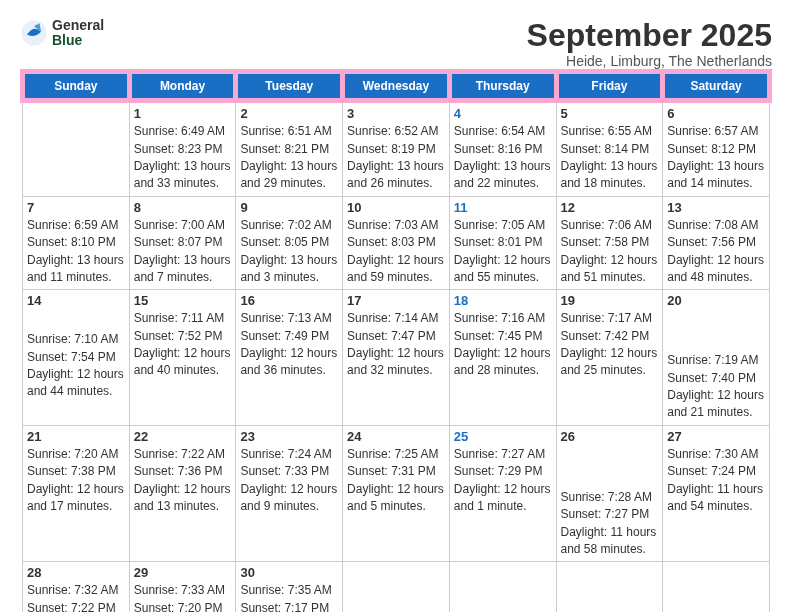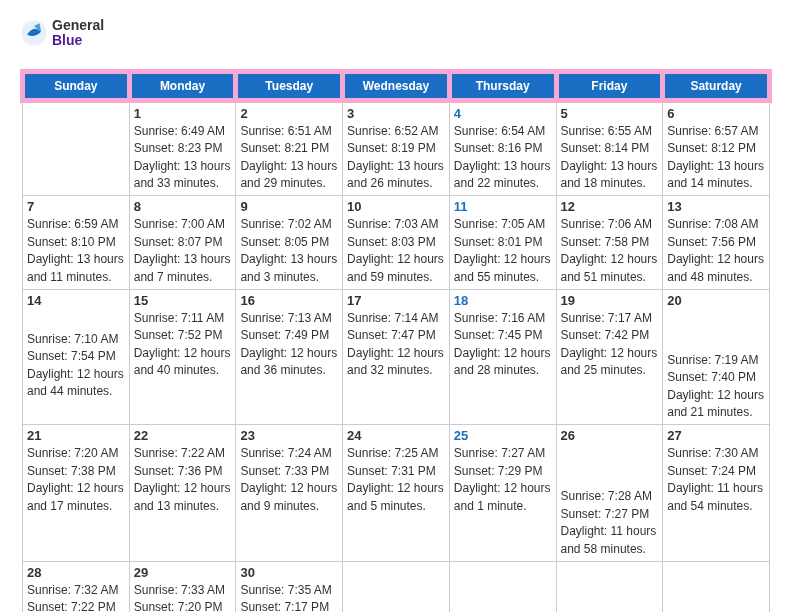--- a/index.html
+++ b/index.html
@@ -14,41 +14,41 @@
       width: 792px;
       height: 612px;
       padding: 18px 20px 10px 20px;
       display: flex;
       flex-direction: column;
     }
     .header {
       display: flex;
       align-items: flex-start;
       justify-content: space-between;
-      margin-bottom: 20px;
+      margin-bottom: 0;
     }
     .logo {
       display: flex;
       align-items: center;
       gap: 4px;
     }
     .logo-text {
       display: flex;
       flex-direction: column;
       line-height: 1.1;
     }
     .logo-general {
       font-size: 14px;
       font-weight: bold;
       color: #333;
     }
     .logo-blue {
       font-size: 14px;
       font-weight: bold;
-      color: #4c1d95;
+      color: #14532d;
     }
     .logo-icon {
       width: 28px;
       height: 28px;
     }
     .title-block {
       text-align: right;
     }
     .month-title {
       font-size: 32px;
@@ -112,20 +112,24 @@
       <svg class="logo-icon" viewBox="0 0 40 40" xmlns="http://www.w3.org/2000/svg">
         <ellipse cx="20" cy="20" rx="18" ry="18" fill="#e8f0fb"></ellipse>
         <path d="M10 22 Q20 8 30 18 Q22 28 10 22Z" fill="#1a6fc4"></path>
         <path d="M20 10 L28 6 L30 18 Q24 14 20 10Z" fill="#4a9fd4"></path>
       </svg>
       <div class="logo-text">
         <span class="logo-general">General</span>
         <span class="logo-blue">Blue</span>
       </div>
     </div>
+    <div class="title-block">
+      <div class="month-title">September 2025</div>
+      <div class="location">Heide, Limburg, The Netherlands</div>
+    </div>
   </div>
 
   <table class="calendar">
     <thead>
       <tr>
         <th>Sunday</th>
         <th>Monday</th>
         <th>Tuesday</th>
         <th>Wednesday</th>
         <th>Thursday</th>

